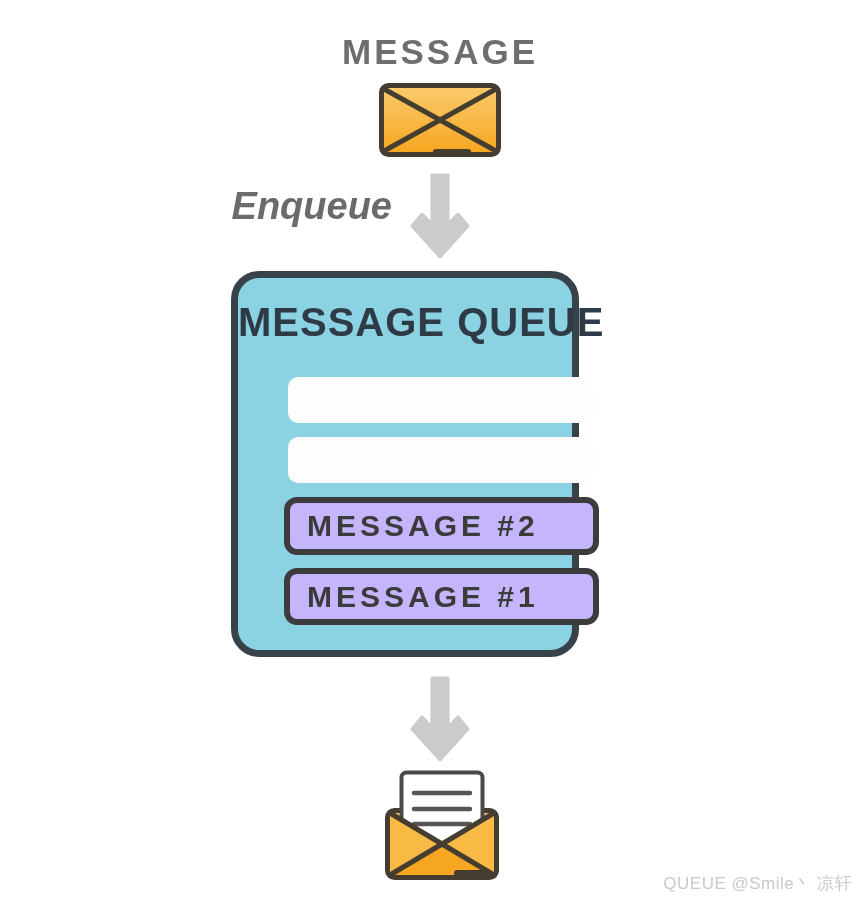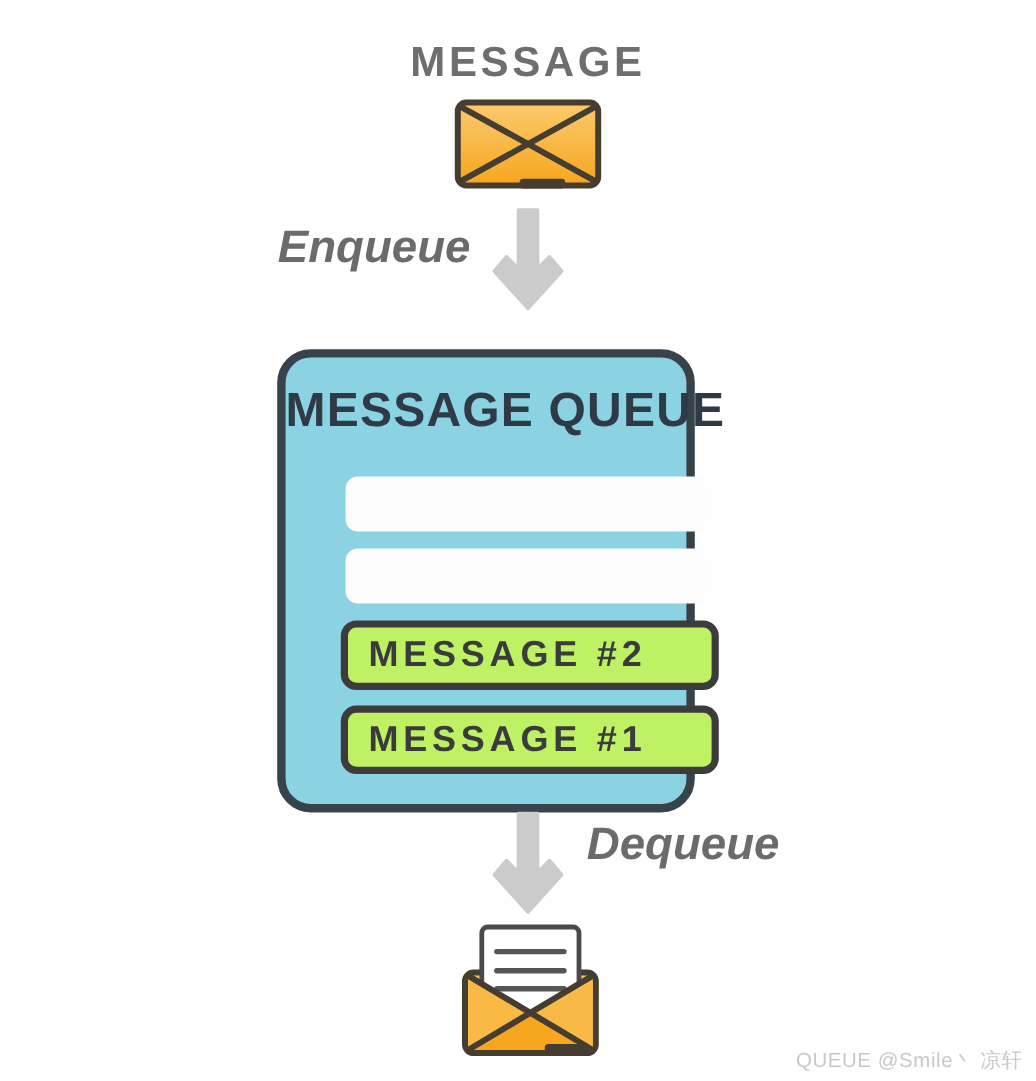--- a/index.html
+++ b/index.html
@@ -31,21 +31,20 @@
   .enqueue-label { right:471px; top:185px; }
   .dequeue-label { left:489px; top:683px; }
 
   .queue-box {
     left:231px; top:271px;
     width:348px; height:386px;
     box-sizing:border-box;
     background:#8bd2e2;
     border:7px solid #37424b;
     border-radius:28px;
-    margin-top:20px;
   }
   .queue-title {
     left:0; right:0; top:22px;
     text-align:center;
     font-size:40px; font-weight:700;
     letter-spacing:1px;
     color:#2e3b46;
     white-space:nowrap;
   }
   .slot-empty {
@@ -54,21 +53,21 @@
     background:#fdfdfd;
     border-radius:10px;
   }
   .slot-empty.s1 { top:99px; }
   .slot-empty.s2 { top:159px; }
 
   .slot-message {
     left:46px;
     width:315px; height:58px;
     box-sizing:border-box;
-    background:#bef264;
+    background:#c4b5fd;
     border:6px solid #3c3c3c;
     border-radius:13px;
     display:flex; align-items:center;
     padding-left:17px;
     font-size:30px; font-weight:700;
     letter-spacing:4px;
     color:#3b3b3b;
     white-space:nowrap;
   }
   .slot-message.m2 { top:219px; }
@@ -119,21 +118,20 @@
     <div class="abs slot-empty s2"></div>
 
     <div class="abs slot-message m2">MESSAGE #2</div>
     <div class="abs slot-message m1">MESSAGE #1</div>
   </div>
 
   <svg class="abs arrow-dequeue" width="60" height="90" viewBox="0 0 60 90">
     <path d="M22,4 L38,4 L38,53 L48,43 L58,55 L30,86 L2,55 L12,43 L22,53 Z" fill="#cbcbcb" stroke="#cbcbcb" stroke-width="3" stroke-linejoin="round"></path>
   </svg>
 
-  <div class="abs flow-label dequeue-label">Dequeue</div>
 
   <svg class="abs envelope-bottom" width="128" height="128" viewBox="0 0 128 128">
     <defs>
       <linearGradient id="envGradBottom" x1="0" y1="0" x2="0" y2="1">
         <stop offset="0" stop-color="#fbca6e"></stop>
         <stop offset="1" stop-color="#f6a61e"></stop>
       </linearGradient>
     </defs>
 
     <rect x="9.5" y="52.5" width="109" height="67" rx="7" fill="url(#envGradBottom)" stroke="#453d2f" stroke-width="5"></rect>

